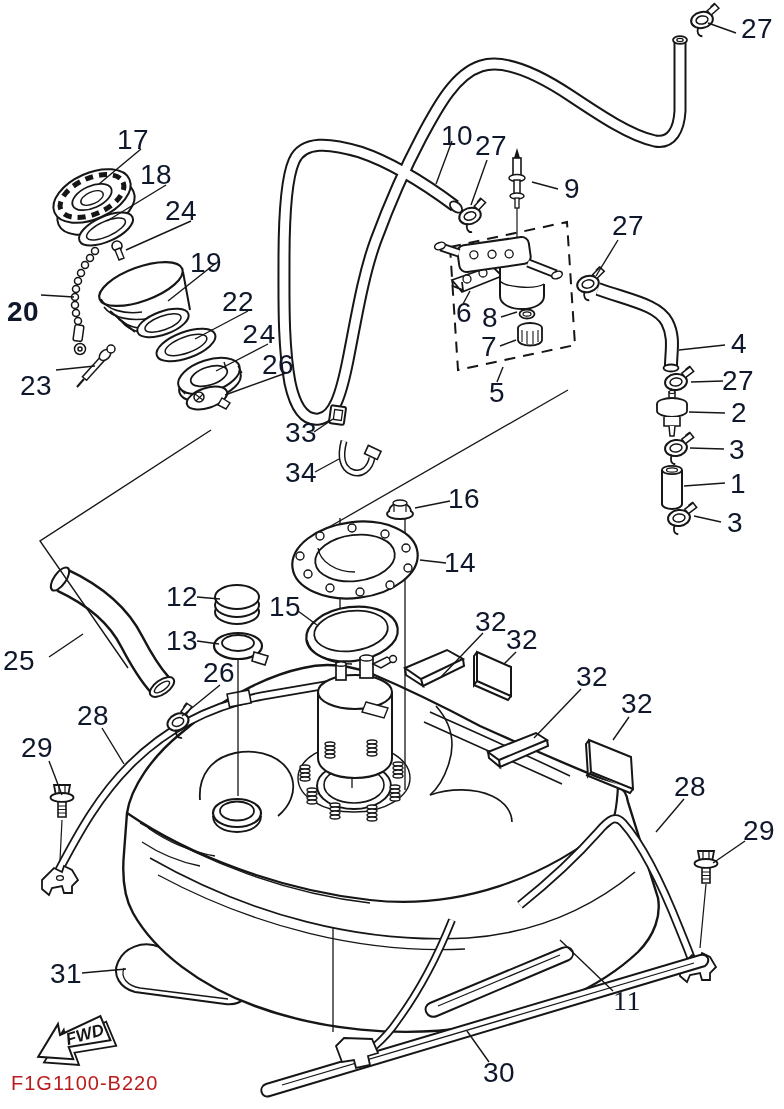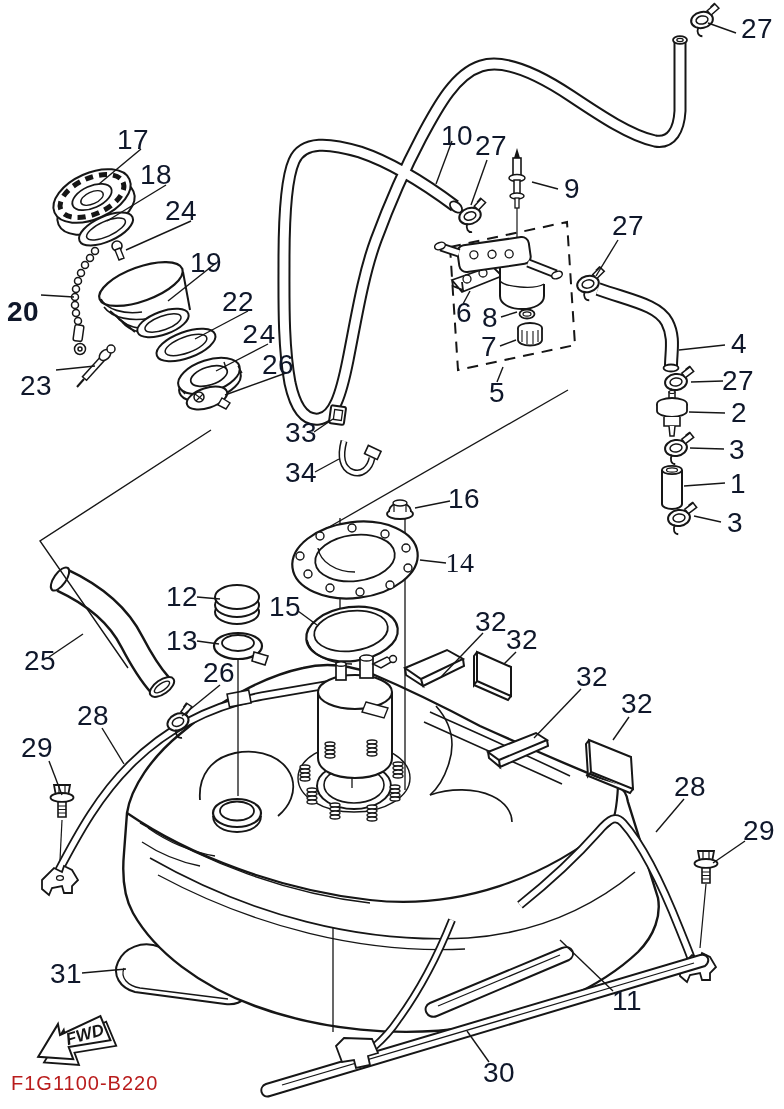--- a/index.html
+++ b/index.html
@@ -423,34 +423,34 @@
       <div class="callout" style="left: 181px; top: 211px;">24</div>
       <div class="callout" style="left: 206px; top: 263px;">19</div>
       <div class="callout" style="left: 23px; top: 312px; font-weight: bold;">20</div>
       <div class="callout" style="left: 238px; top: 302px;">22</div>
       <div class="callout" style="left: 259px; top: 335px; font-family: Liberation Mono, monospace;">24</div>
       <div class="callout" style="left: 36px; top: 370px; margin-top: 16px;">23</div>
       <div class="callout" style="left: 278px; top: 365px;">26</div>
       <div class="callout" style="left: 301px; top: 433px;">33</div>
       <div class="callout" style="left: 301px; top: 473px;">34</div>
       <div class="callout" style="left: 464px; top: 499px;">16</div>
-      <div class="callout" style="left: 460px; top: 563px; font-family: Liberation Serif, serif;">14</div>
+      <div class="callout" style="left: 460px; top: 563px;">14</div>
       <div class="callout" style="left: 285px; top: 607px;">15</div>
       <div class="callout" style="left: 182px; top: 597px;">12</div>
       <div class="callout" style="left: 182px; top: 641px;">13</div>
-      <div class="callout" style="left: 40px; top: 661px; text-align: center;">25</div>
+      <div class="callout" style="left: 19px; top: 661px; text-align: center;">25</div>
       <div class="callout" style="left: 219px; top: 673px;">26</div>
       <div class="callout" style="left: 93px; top: 716px;">28</div>
       <div class="callout" style="left: 37px; top: 748px;">29</div>
       <div class="callout" style="left: 491px; top: 622px;">32</div>
       <div class="callout" style="left: 522px; top: 640px;">32</div>
       <div class="callout" style="left: 592px; top: 677px;">32</div>
       <div class="callout" style="left: 637px; top: 704px;">32</div>
       <div class="callout" style="left: 690px; top: 787px;">28</div>
       <div class="callout" style="left: 759px; top: 831px;">29</div>
-      <div class="callout" style="left: 627px; top: 1001px;">11</div>
+      <div class="callout" style="left: 627px; top: 1001px; font-family: Liberation Serif, serif;">11</div>
       <div class="callout" style="left: 66px; top: 974px;">31</div>
       <div class="callout" style="left: 499px; top: 1073px;">30</div>
     </div>
 
 <div class="part-code">F1G1100-B220</div>
 
 </div>
 
 </body></html>

